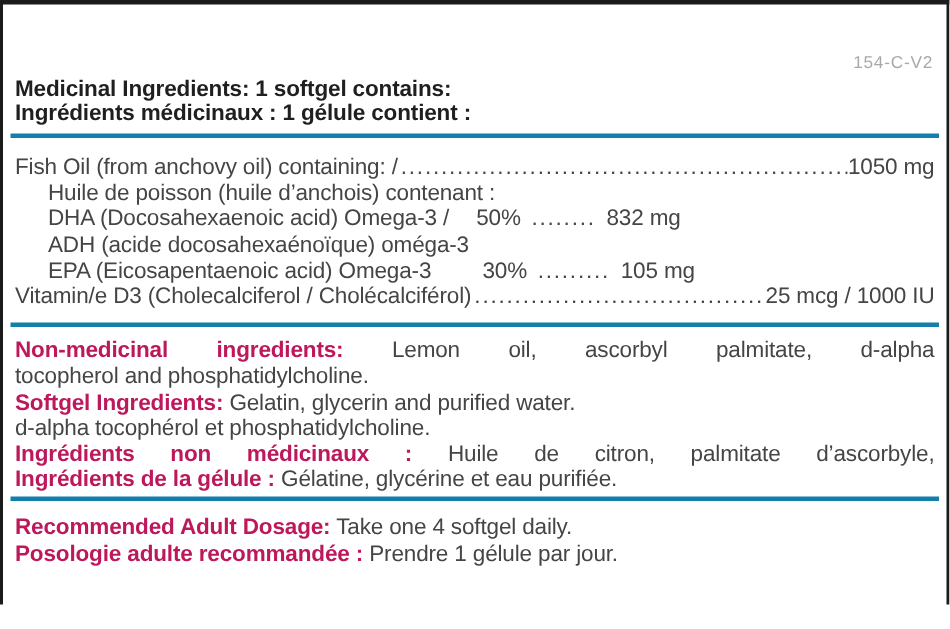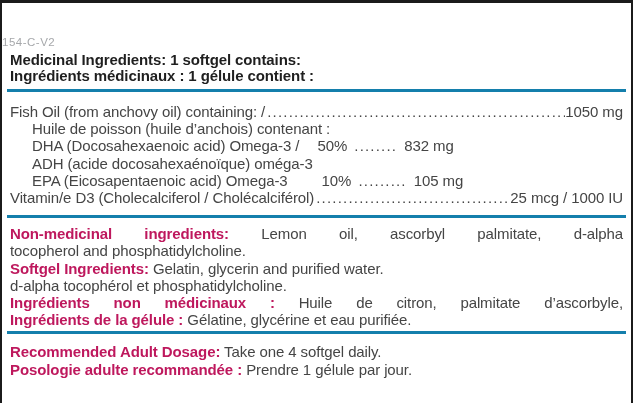--- a/index.html
+++ b/index.html
@@ -16,21 +16,21 @@
     border-top: 3px solid #1b1b1b;
     border-left: 2px solid #1b1b1b;
     border-right: 2px solid #1b1b1b;
     background: #ffffff;
     color: #454545;
     letter-spacing: -0.1px;
   }
   .code {
     margin-top: 33px;
     padding-right: 9px;
-    text-align: left;
+    text-align: right;
     font-size: 11.5px;
     line-height: 13px;
     color: #a6a8ab;
     letter-spacing: 0.5px;
   }
   .hdr {
     margin-top: 3px;
     padding: 0 8px;
     font-weight: 700;
     color: #1f1f1f;
@@ -112,21 +112,21 @@
       <span class="dots">........</span>
       <span>832 mg</span>
     </div>
 
     <div class="row indent">
       <span>ADH (acide docosahexaénoïque) oméga-3</span>
     </div>
 
     <div class="row indent">
       <span>EPA (Eicosapentaenoic acid) Omega-3</span>
-      <span class="pct gap-lg">10%</span>
+      <span class="pct gap-lg">30%</span>
       <span class="dots">.........</span>
       <span>105 mg</span>
     </div>
 
 
     <div class="row flexrow">
       <span>Vitamin/e D3 (Cholecalciferol / Cholécalciférol)</span>
       <span class="leader">........................................................................................................................................................................................................</span>
       <span>25 mcg / 1000 IU</span>
     </div>

